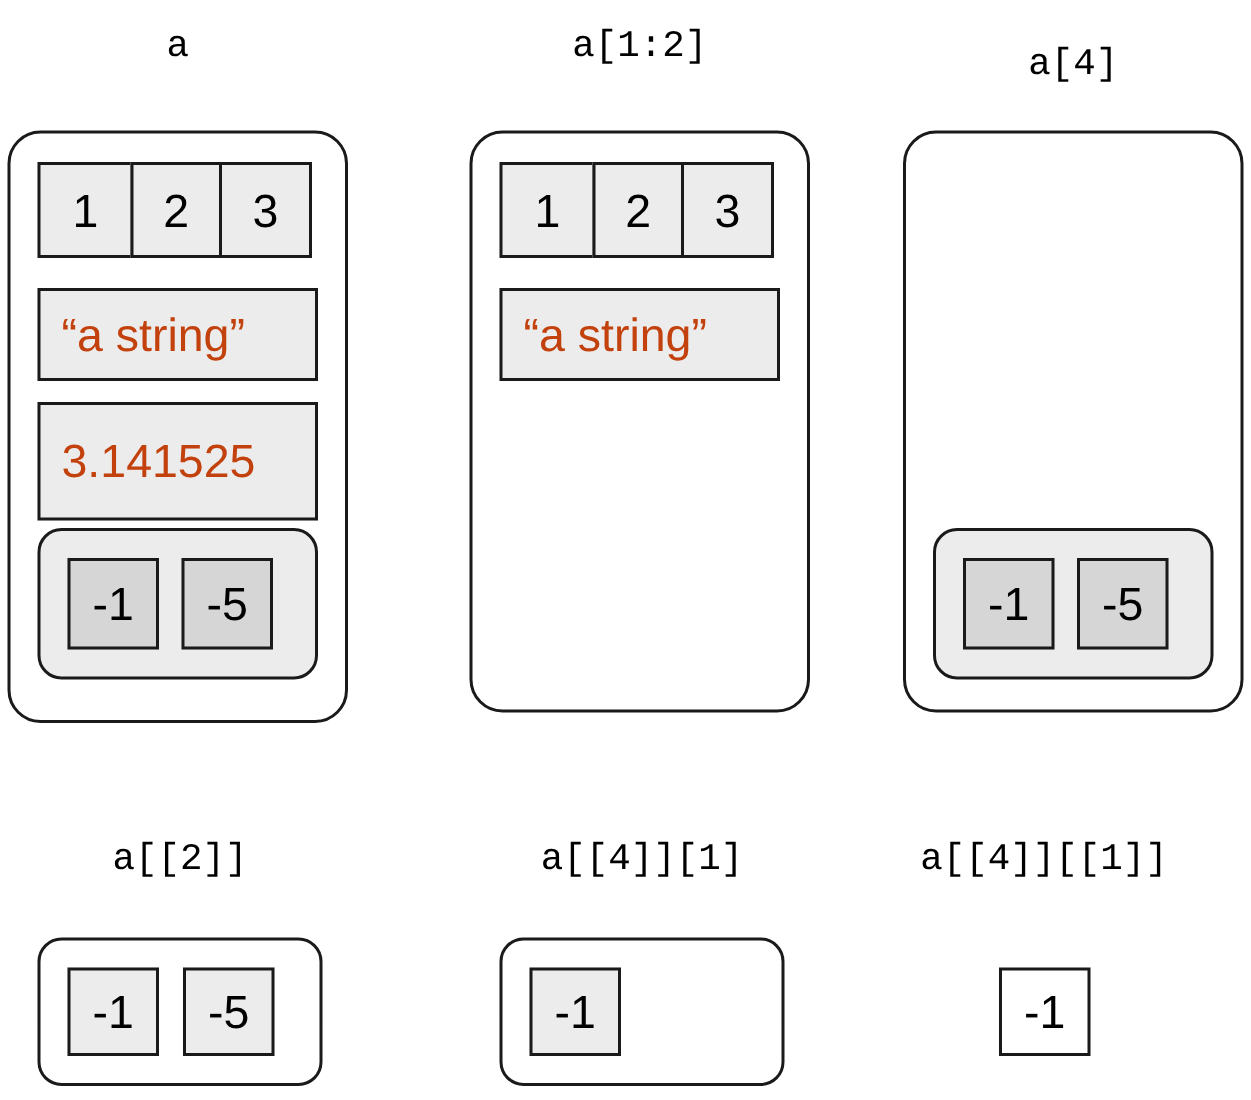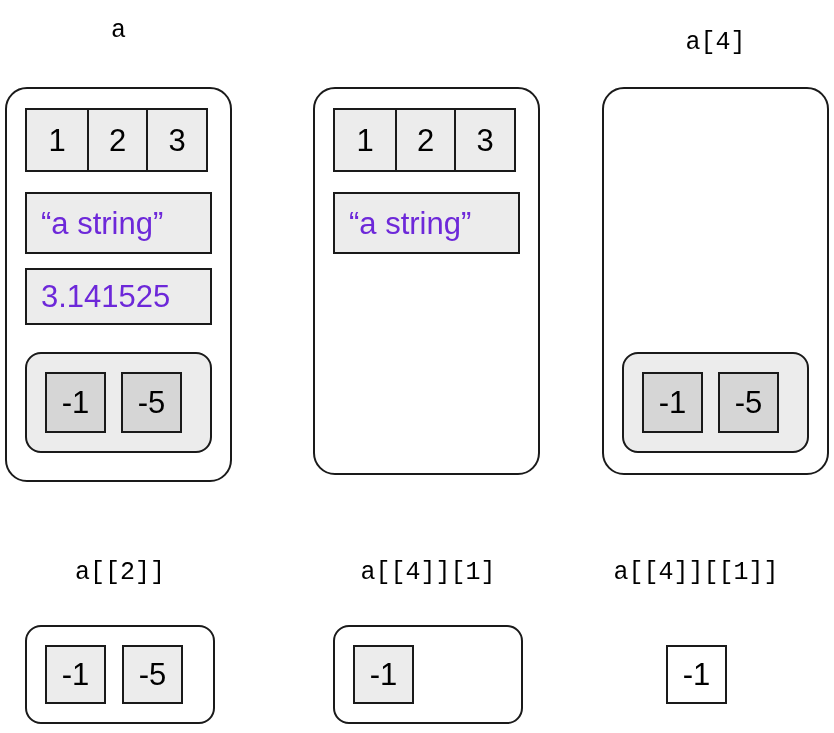--- a/index.html
+++ b/index.html
@@ -59,21 +59,21 @@
 
   
   .wide-box {
     position: absolute;
     box-sizing: border-box;
     background: #ececec;
     border: 2.5px solid #1a1a1a;
     display: flex;
     align-items: center;
     font-size: 31px;
-    color: #6d28d9;
+    color: #c2410c;
     line-height: 1;
     padding-left: 14px;
   }
 
   
   .nested-box {
     position: absolute;
     box-sizing: border-box;
     background: #ececec;
     border: 2.5px solid #1a1a1a;
@@ -97,34 +97,35 @@
   .sq-cell.light { background: #ececec; }
   .sq-cell.bare  { background: #ffffff; }
 </style>
 </head>
 <body>
 
 <div id="canvas">
 
   <div class="panel-title" style="left:5px;  top:18px; width:227px;">a</div>
 
+  <div class="panel-title" style="left:313px; top:18px; width:227px;">a[1:2]</div>
 
   <div class="panel-title" style="left:602px; top:30px; width:227px;">a[4]</div>
 
   <div class="list-box" style="left:5px; top:87px; width:227px; height:395px;"></div>
 
   <div class="cell-row" style="left:25px; top:108px;">
     <div class="cell" style="width:64px; height:64px;">1</div>
     <div class="cell" style="width:62px; height:64px;">2</div>
     <div class="cell" style="width:62px; height:64px;">3</div>
   </div>
 
   <div class="wide-box" style="left:25px; top:192px; width:187px; height:62px;">“a string”</div>
 
-  <div class="wide-box" style="left:25px; top:268px; width:187px; height:57px;">3.141525</div>
+  <div class="wide-box" style="left:25px; top:268px; width:187px; height:79px;">3.141525</div>
 
   <div class="nested-box" style="left:25px; top:352px; width:187px; height:101px;"></div>
   <div class="sq-cell" style="left:45px; top:372px; width:61px; height:61px;">-1</div>
   <div class="sq-cell" style="left:121px; top:372px; width:61px; height:61px;">-5</div>
 
   <div class="list-box" style="left:313px; top:87px; width:227px; height:388px;"></div>
 
   <div class="cell-row" style="left:333px; top:108px;">
     <div class="cell" style="width:64px; height:64px;">1</div>
     <div class="cell" style="width:62px; height:64px;">2</div>

